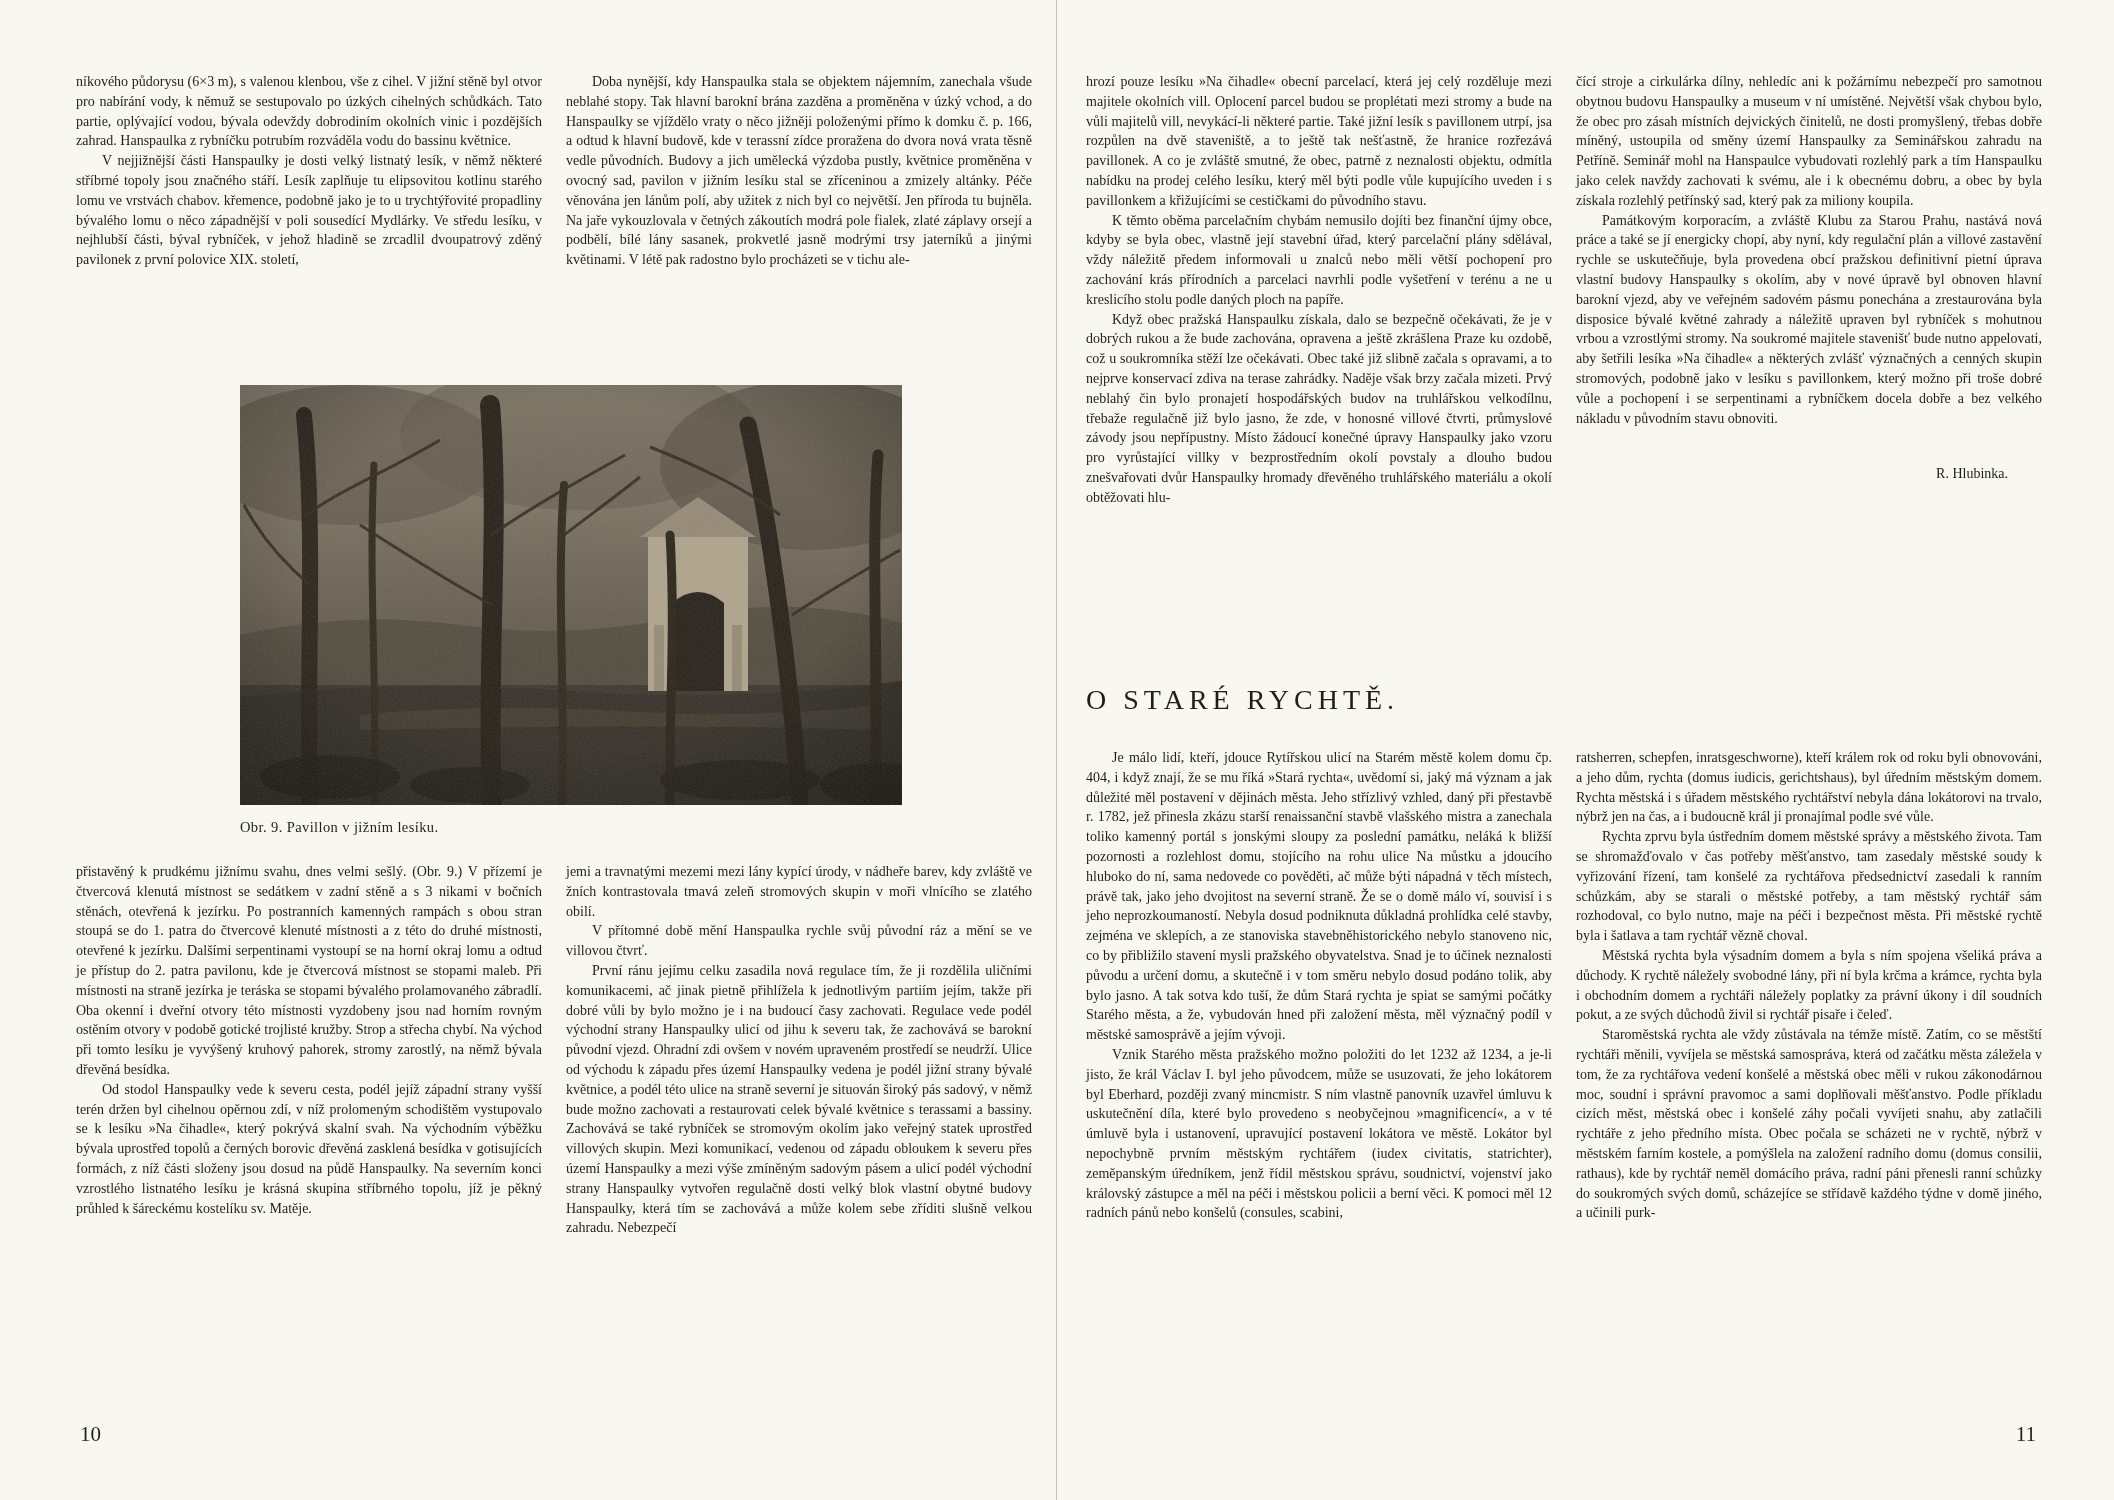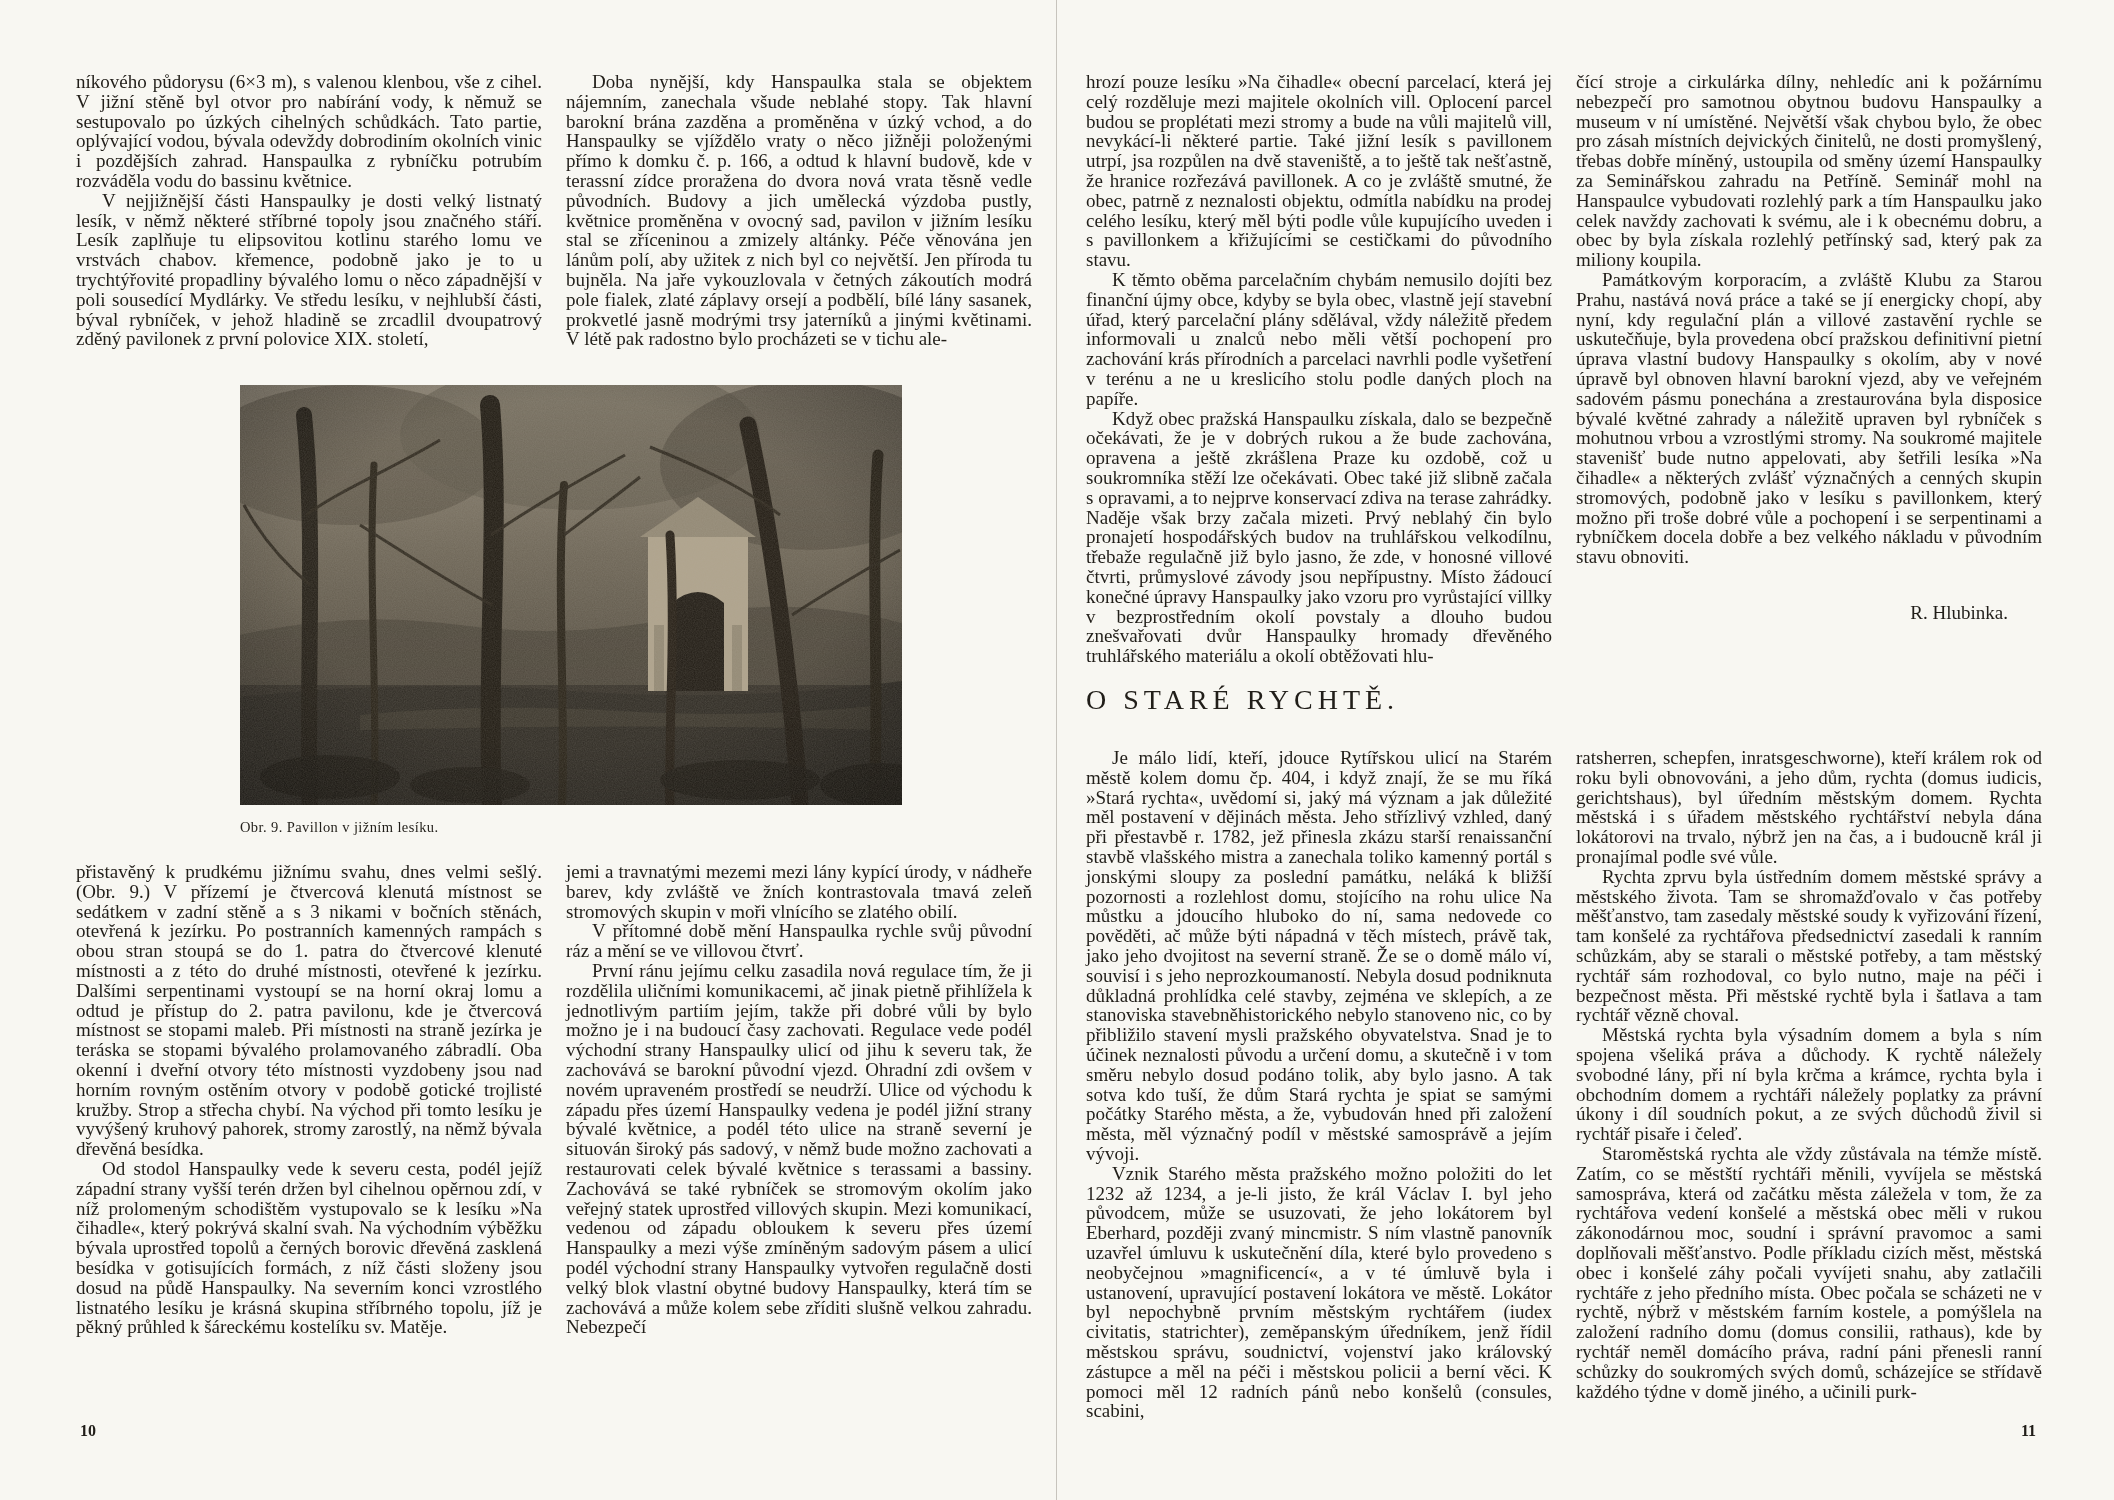--- a/index.html
+++ b/index.html
@@ -15,21 +15,21 @@
     overflow: hidden;
   }
   .abs { position: absolute; }
   .gutter-line {
     position: absolute; left: 1056px; top: 0;
     width: 1px; height: 1500px; background: #c7c4bd;
   }
   .col {
     position: absolute;
     width: 466px;
-    font-size: 19px;
+    font-size: 14px;
     line-height: 19.8px;
     text-align: justify;
   }
   .col p { margin: 0; text-indent: 26px; }
   .col p.no-indent { text-indent: 0; }
   .col p.align-right { text-align: right; text-indent: 0; padding-right: 34px; margin-top: 36px; }
   .c1t { left: 76px;   top: 72px; }
   .c2t { left: 566px;  top: 72px; }
   .c1b { left: 76px;   top: 862px; }
   .c2b { left: 566px;  top: 862px; }
@@ -42,21 +42,21 @@
   .photo svg { display: block; width: 100%; height: 100%; }
   .caption {
     margin-top: 14px; 
     font-size: 14.5px; letter-spacing: 0.4px;
   }
   .article-heading {
     position: absolute; left: 1086px; top: 684px; width: 956px; margin: 0;
     text-align: left; font-size: 28px; font-weight: normal;
     letter-spacing: 5px;
   }
-  .page-number { position: absolute; font-size: 16px; font-weight: bold; }
+  .page-number { position: absolute; font-size: 21px; }
   .pn-left  { left: 80px;  top: 1422px; }
   .pn-right { right: 78px; top: 1422px; }
 </style>
 </head>
 <body>
 
 <div class="spread">
   <div class="gutter-line"></div>
 
   <section>

